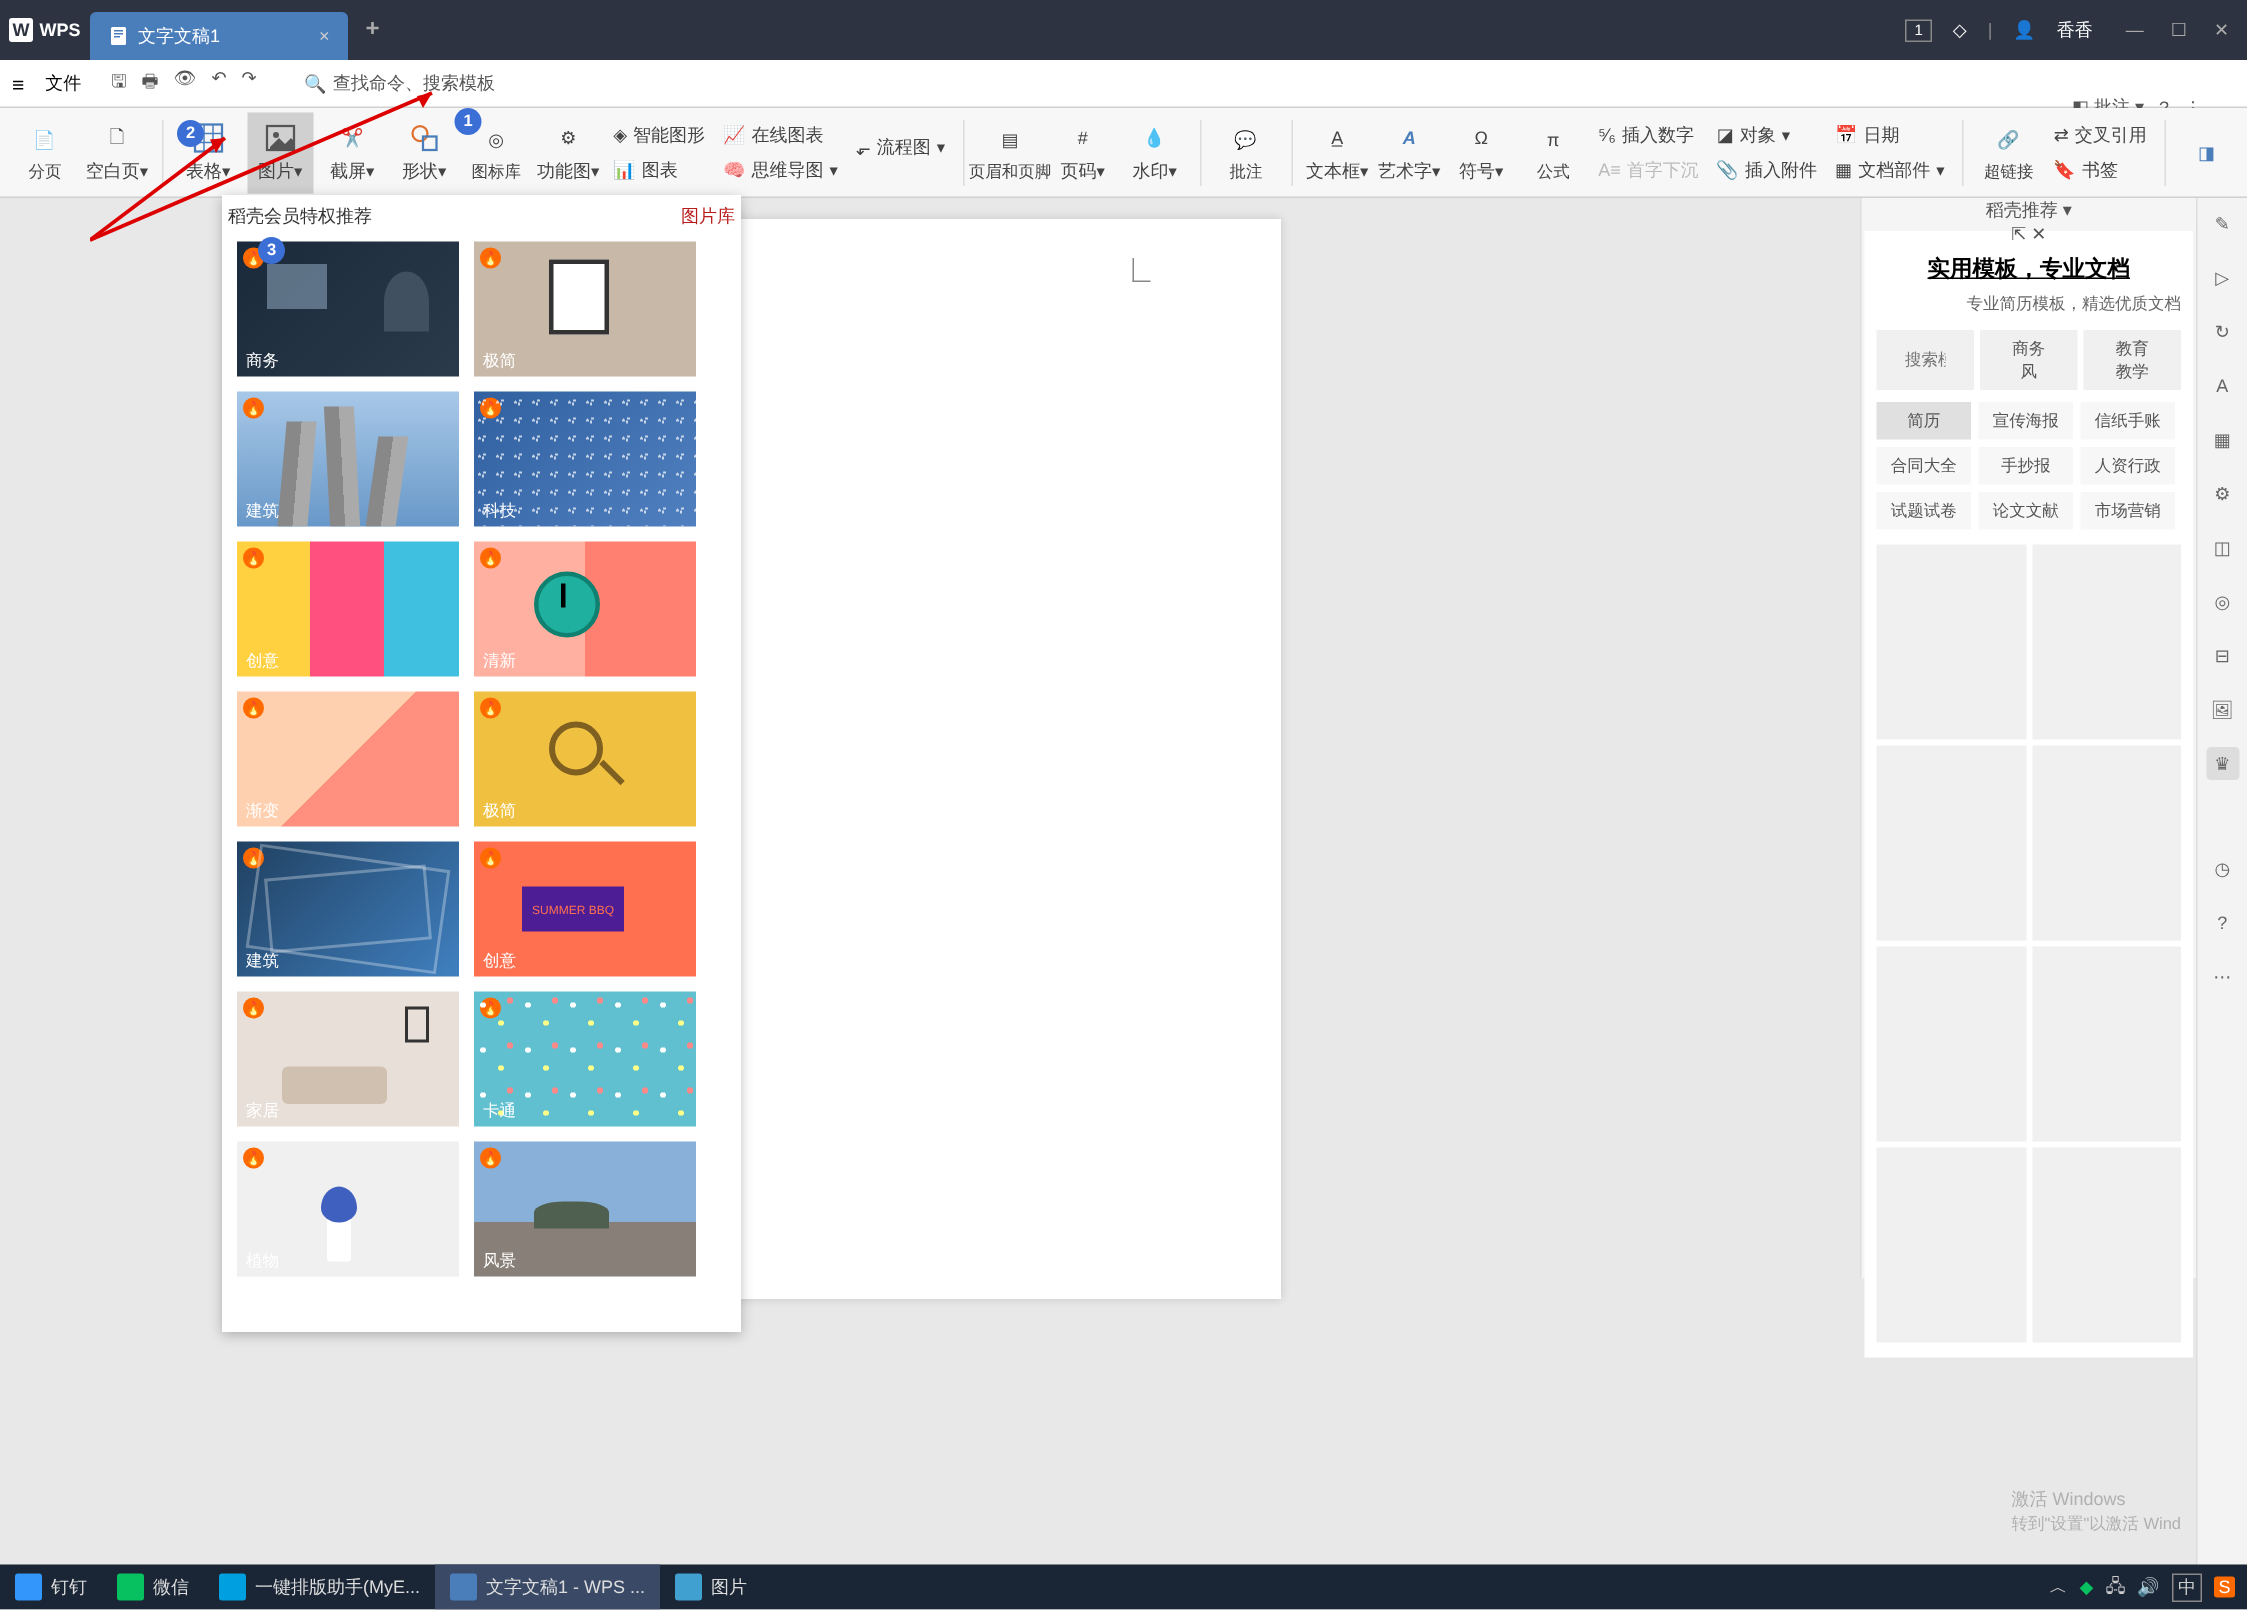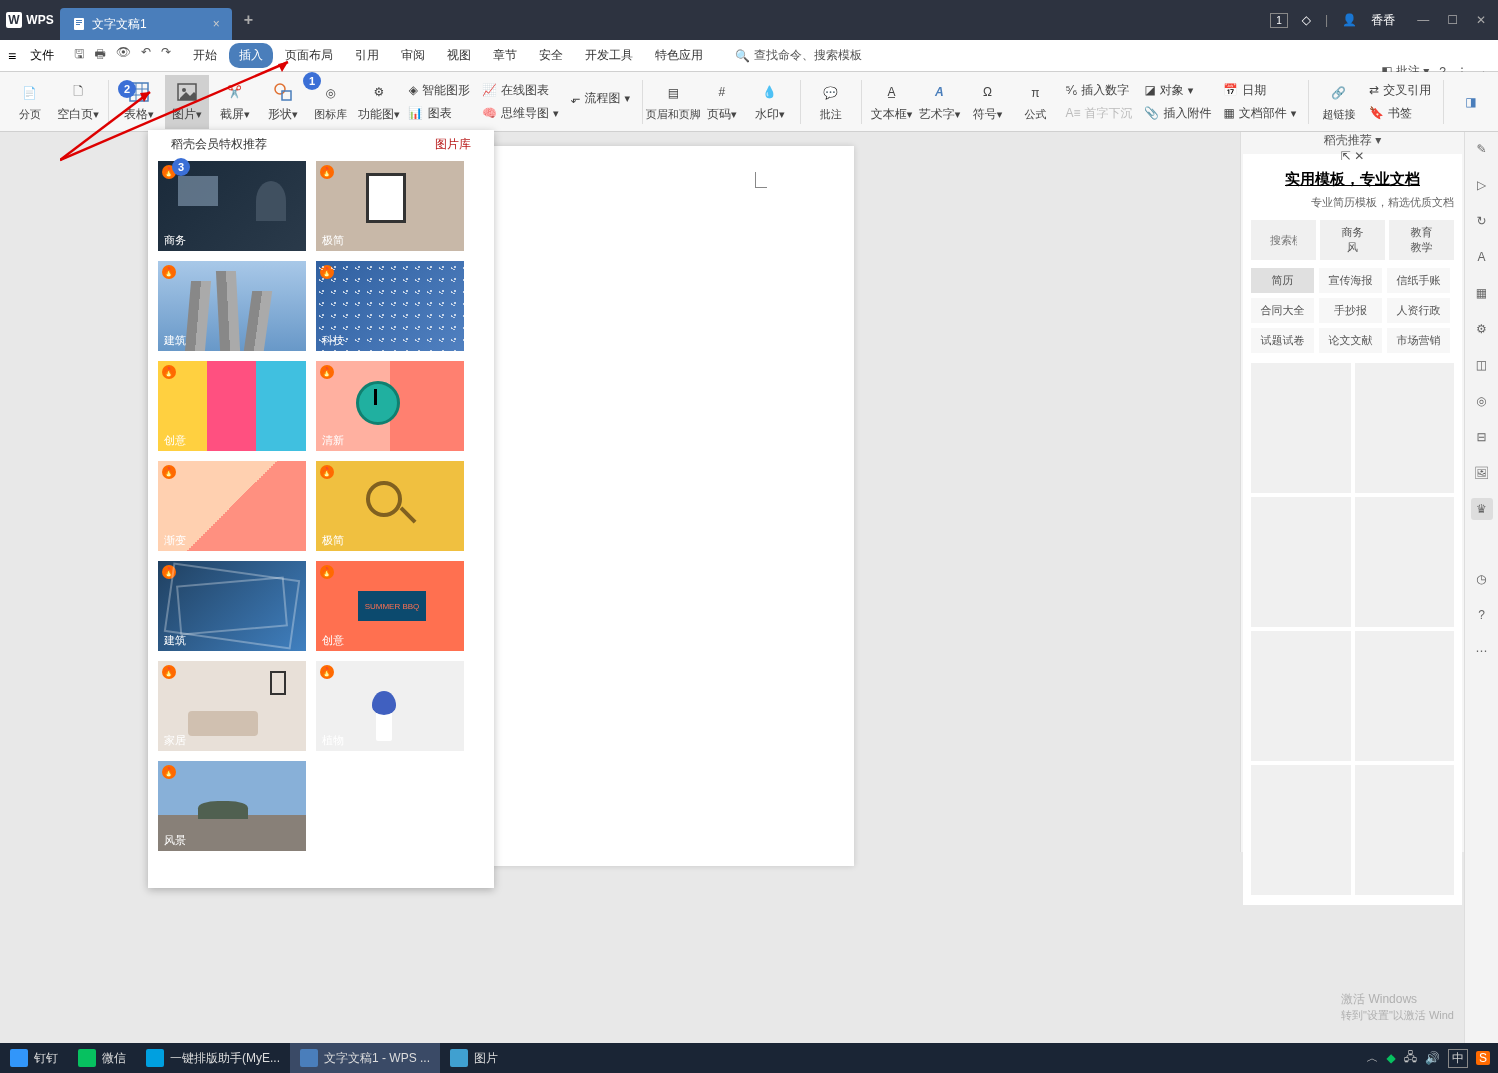--- a/index.html
+++ b/index.html
@@ -36,21 +36,21 @@
 .callout{position:absolute;width:18px;height:18px;background:#3b6fd6;border-radius:50%;color:#fff;font-size:11px;display:flex;align-items:center;justify-content:center;font-weight:bold;z-index:5;}
 .arrow{position:absolute;pointer-events:none;z-index:4;}
 
 .doc-area{position:absolute;left:0;top:132px;right:34px;bottom:30px;background:#e8e8e8;}
 .page{position:absolute;left:350px;top:14px;width:504px;height:720px;background:#fff;box-shadow:0 0 6px rgba(0,0,0,0.15);}
 .cursor-mark{position:absolute;left:405px;top:26px;width:12px;height:16px;border-left:1px solid #888;border-bottom:1px solid #888;}
 
 .image-dropdown{position:absolute;left:148px;top:130px;width:346px;height:758px;background:#fff;box-shadow:0 2px 8px rgba(0,0,0,0.25);z-index:10;}
 .image-dropdown .top-opts{display:flex;height:36px;align-items:center;}
 .image-dropdown .top-opts .opt{flex:1;display:flex;align-items:center;justify-content:center;gap:6px;color:#333;}
-.recommend-row{display:flex;justify-content:space-between;padding:6px 23px 4px;color:#333;}
+.recommend-row{display:flex;justify-content:space-between;padding:6px 4px 4px;color:#333;}
 .recommend-row .link{color:#b91c1c;}
 .thumb-grid{padding:4px 10px;display:flex;flex-wrap:wrap;gap:10px;overflow:hidden;}
 .thumb{width:148px;height:90px;position:relative;background:#ccc;overflow:hidden;}
 .thumb .hot{position:absolute;left:4px;top:4px;width:14px;height:14px;background:#ff6a00;border-radius:50%;display:flex;align-items:center;justify-content:center;color:#fff;font-size:9px;}
 .thumb .tname{position:absolute;left:0;bottom:0;right:0;padding:3px 6px;color:#fff;font-size:11px;}
 
 .right-panel{position:absolute;right:34px;top:132px;width:224px;height:720px;background:#f5f5f5;border-left:1px solid #ddd;}
 .rp-header{height:20px;display:flex;align-items:center;justify-content:space-between;padding:0 8px;font-size:11px;color:#555;flex-direction:column;}
 .rp-body{background:#fff;margin:2px;padding:10px 8px;}
 .rp-title{font-size:15px;font-weight:bold;text-align:center;margin:6px 0;text-decoration:underline;}
@@ -117,32 +117,20 @@
 <div class="menubar">
   <span class="hamburger">≡</span>
   <span class="file-menu">文件</span>
   <div class="qat">
     <span>🖫</span>
     <span>🖶</span>
     <span>👁</span>
     <span>↶</span>
     <span>↷</span>
   </div>
-  <div class="tabs">
-    <span class="tab">开始</span>
-    <span class="tab active">插入</span>
-    <span class="tab">页面布局</span>
-    <span class="tab">引用</span>
-    <span class="tab">审阅</span>
-    <span class="tab">视图</span>
-    <span class="tab">章节</span>
-    <span class="tab">安全</span>
-    <span class="tab">开发工具</span>
-    <span class="tab">特色应用</span>
-  </div>
   <div class="search-tools" style="margin-left:20px;display:flex;align-items:center;gap:4px;">
     <span>🔍</span>
     <span>查找命令、搜索模板</span>
   </div>
   <div class="right-tools">
     <span>◧ <span>批注</span> ▾</span>
     <span>?</span>
     <span>⋮</span>
     <span>︿</span>
   </div>
@@ -375,28 +363,33 @@
         <div class="tname">极简</div>
       </div>
       <div class="thumb" style="background: linear-gradient(135deg, rgb(32, 64, 96), rgb(64, 128, 192));">
         <div class="hot">🔥</div>
         <div style="position:absolute;inset:10px;border:2px solid rgba(255,255,255,0.3);transform:rotate(8deg);"></div>
         <div style="position:absolute;inset:20px;border:2px solid rgba(255,255,255,0.3);transform:rotate(-5deg);"></div>
         <div class="tname">建筑</div>
       </div>
       <div class="thumb" style="background: rgb(255, 112, 80);">
         <div class="hot">🔥</div>
-        <div style="position:absolute;left:42px;top:30px;width:68px;height:30px;background:#0c4a6e;display:flex;align-items:center;justify-content:center;font-size:8px;color:#ff7050;">SUMMER BBQ</div>
+        <div style="position:absolute;left:32px;top:30px;width:68px;height:30px;background:#4c1d95;display:flex;align-items:center;justify-content:center;font-size:8px;color:#ff7050;">SUMMER BBQ</div>
         <div class="tname">创意</div>
       </div>
       <div class="thumb" style="background: rgb(232, 224, 216);">
         <div class="hot">🔥</div>
         <div style="position:absolute;left:30px;bottom:15px;width:70px;height:25px;background:#d0c0b0;border-radius:4px;"></div>
         <div style="position:absolute;right:20px;top:10px;width:16px;height:24px;border:2px solid #333;"></div>
         <div class="tname">家居</div>
+      </div>
+      <div class="thumb" style="background: rgb(96, 192, 208);">
+        <div class="hot">🔥</div>
+        <div style="position:absolute;inset:0;background-image:radial-gradient(circle at 20% 30%,#fff 2px,transparent 2px),radial-gradient(circle at 60% 70%,#ff8 2px,transparent 2px),radial-gradient(circle at 80% 20%,#f88 2px,transparent 2px);background-size:30px 30px;"></div>
+        <div class="tname">卡通</div>
       </div>
       <div class="thumb" style="background: rgb(240, 240, 240);">
         <div class="hot">🔥</div>
         <div style="position:absolute;left:60px;top:50px;width:16px;height:30px;background:#fff;border-radius:2px;"></div>
         <div style="position:absolute;left:56px;top:30px;width:24px;height:24px;background:#4060c0;border-radius:50% 50% 50% 50%/60% 60% 40% 40%;"></div>
         <div class="tname">植物</div>
       </div>
       <div class="thumb" style="background: linear-gradient(rgb(136, 176, 216) 60%, rgb(136, 128, 120) 60%);">
         <div class="hot">🔥</div>
         <div style="position:absolute;left:40px;top:40px;width:50px;height:18px;background:#506050;border-radius:40% 40% 0 0;"></div>

